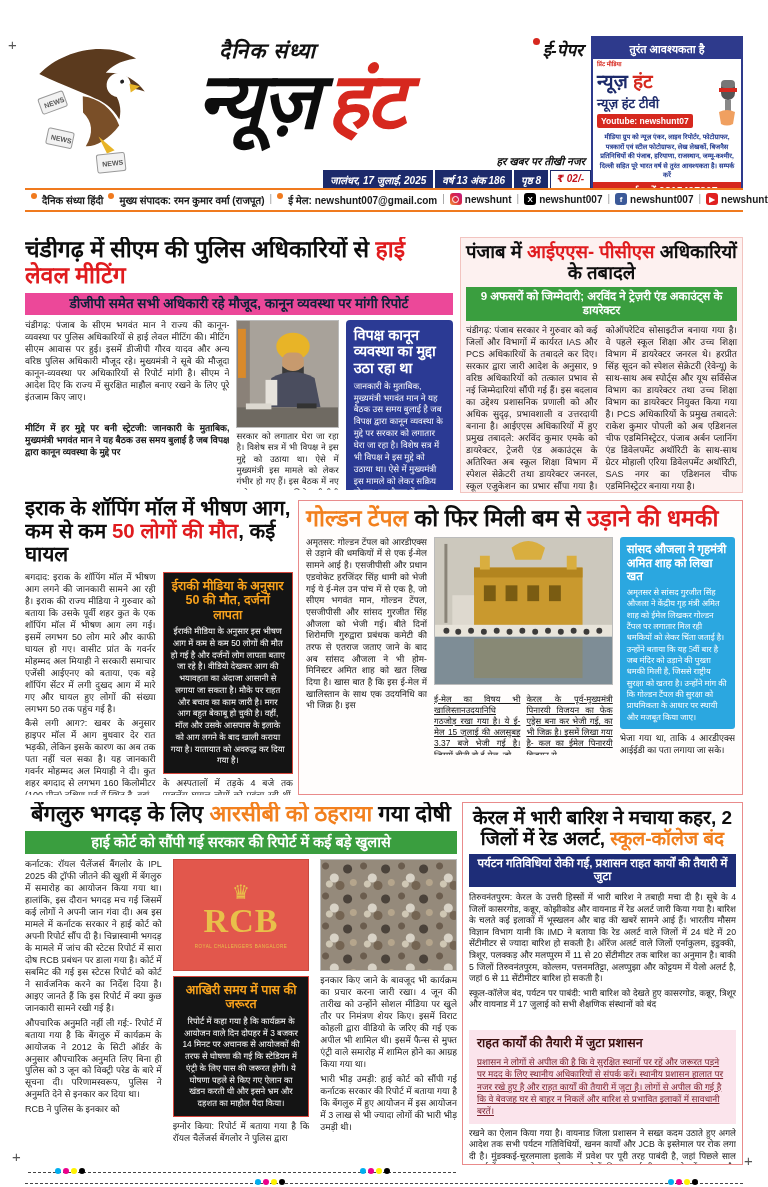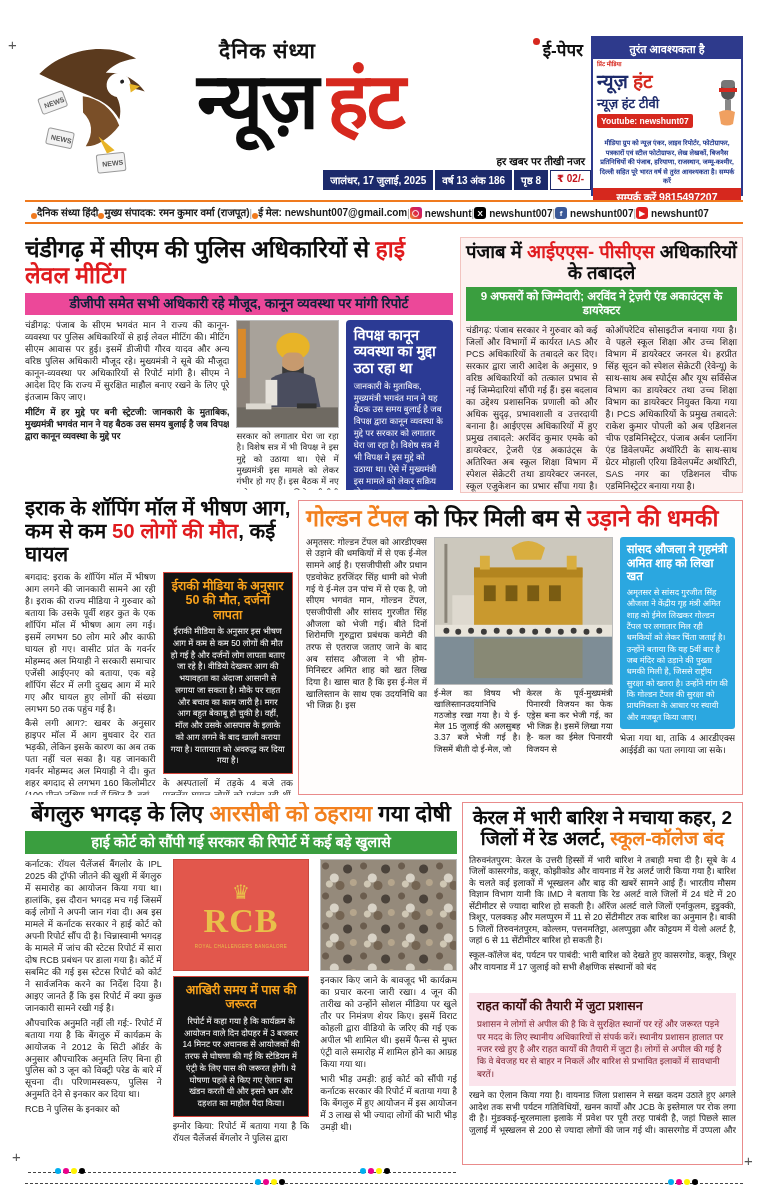--- a/index.html
+++ b/index.html
@@ -4,46 +4,46 @@
 <style>
   * { margin:0; padding:0; box-sizing:border-box; }
   body { background:#e9e9e9; font-family:"Liberation Sans","DejaVu Sans",sans-serif; }
   .page { position:relative; width:768px; height:1187px; margin:0 auto; background:#ffffff; overflow:hidden; color:#1a1a1a; }
 
   .cropmark { position:absolute; font-size:15px; color:#555; font-weight:400; }
 
   
   .header { position:absolute; left:25px; top:36px; width:718px; height:160px; display:flex; }
   .eagle-wrap { width:150px; height:155px; flex:0 0 auto; position:relative; }
-  .mast { flex:1 1 auto; position:relative; padding-left:4px; }
+  .mast { flex:1 1 auto; position:relative; padding-left:4px;font-style:italic; }
   .mast-edition { font-size:21px; font-weight:bold; color:#111; margin-left:40px; letter-spacing:1px; }
   .mast-title-row { display:flex; align-items:flex-end; margin-left:18px; }
   .mast-title-black { font-size:78px; font-weight:900; color:#0d0d0d; line-height:0.95; letter-spacing:-2px; }
   .mast-title-red { font-size:78px; font-weight:900; color:#d6281e; line-height:0.95; margin-left:10px; letter-spacing:-2px; }
   .mast-epaper { position:absolute; right:8px; top:2px; font-size:17px; font-weight:bold; color:#111; }
   .mast-epaper::before { content:""; display:inline-block; width:7px; height:7px; background:#d6281e; border-radius:50%; margin-right:3px; vertical-align:top; }
   .mast-tagline { position:absolute; right:6px; top:118px; font-size:10.5px; font-weight:bold; color:#111; }
   .date-strip { position:absolute; right:0; top:134px; display:flex; align-items:stretch; font-size:10px; font-weight:bold; }
   .date-seg { background:#1c2a6b; color:#fff; padding:3px 7px; margin-left:2px; }
   .date-price { background:#fff; color:#c2121a; border:1.5px solid #1c2a6b; padding:2px 6px; margin-left:2px; }
 
   
   .adbox { flex:0 0 auto; width:152px; border:2px solid #2e3a8c; background:#fff; display:flex; flex-direction:column; font-weight:bold; }
   .ad-head { background:#2e3a8c; color:#fff; font-size:11px; text-align:center; padding:3px 2px; }
   .ad-print { color:#d6281e; font-size:6px; padding:1px 4px 0; }
   .ad-line1 { font-size:19px; padding:0 4px; color:#1c2a6b; position:relative; }
   .ad-line1 .red { color:#d6281e; }
   .ad-line2 { font-size:13px; padding:0 4px 2px; color:#1c2a6b; }
-  .ad-yt { background:#d6281e; color:#fff; font-size:8.5px; padding:2px 4px; width:fit-content; margin:0 4px 8px; border-radius:2px; }
+  .ad-yt { background:#d6281e; color:#fff; font-size:8.5px; padding:2px 4px; width:fit-content; margin:0 4px 2px; border-radius:2px; }
   .ad-body { font-size:6.6px; line-height:1.45; color:#223a8f; padding:2px 5px; text-align:center; font-weight:bold; }
   .ad-contact { background:#d6281e; color:#fff; font-size:10.5px; text-align:center; padding:2px 2px; margin-top:auto; }
   .mic { position:absolute; right:-2px; top:10px; }
 
   
-  .contact-strip { position:absolute; left:25px; top:200px; width:718px; border-top:2.5px solid #f07a1e; border-bottom:2.5px solid #f07a1e; background:#fff; display:flex; align-items:flex-end; font-size:10px; font-weight:bold; padding:3px 6px; white-space:nowrap; }
+  .contact-strip { position:absolute; left:25px; top:188px; width:718px; border-top:2.5px solid #f07a1e; border-bottom:2.5px solid #f07a1e; background:#fff; display:flex; align-items:flex-start; gap:5px; font-size:10px; font-weight:bold; padding:3px 6px; white-space:nowrap; }
   .dot-o { width:6px; height:6px; border-radius:50%; background:#f07a1e; flex:0 0 auto; }
   .sep { color:#999; font-weight:400; }
   .soc { display:flex; align-items:center; gap:3px; }
   .icon-sq { width:12px; height:12px; border-radius:3px; display:inline-flex; align-items:center; justify-content:center; color:#fff; font-size:8px; font-weight:bold; flex:0 0 auto; }
   .ig { background:linear-gradient(45deg,#f09433,#dc2743,#bc1888); }
   .ig::after { content:""; width:5px; height:5px; border:1.3px solid #fff; border-radius:50%; }
   .xx { background:#000; }
   .fb { background:#3b5998; }
   .yt { background:#e02020; border-radius:3px; }
 
@@ -66,21 +66,21 @@
   .box-navy .bt { font-size:14.5px; font-weight:900; line-height:1.15; margin-bottom:4px; }
   .box-navy .bb { font-size:8.6px; line-height:1.38; }
   .box-black { background:#141414; color:#fff; border:1px solid #d6463c; padding:6px 7px; }
   .box-black .bt { color:#f7a11c; font-size:12.5px; font-weight:900; line-height:1.15; text-align:center; margin-bottom:4px; }
   .box-black .bb { font-size:8.4px; line-height:1.4;text-align:center; }
   .box-sky { background:#2ba7e0; color:#fff; border-radius:3px; padding:6px 7px; }
   .box-sky .bt { font-size:11.5px; font-weight:900; line-height:1.2; margin-bottom:3px; }
   .box-sky .bb { font-size:8.2px; line-height:1.38; }
   .box-pink { background:#fbe4ec; padding:6px 8px; }
   .box-pink .bt { color:#3d1010; font-size:12.5px; font-weight:900; line-height:1.25; margin-bottom:4px; }
-  .box-pink .bb { color:#7b2430; font-size:8.8px; line-height:1.4; }
+  .box-pink .bb { color:#7b2430; font-size:8.8px; line-height:1.4;text-decoration:underline; }
 
   
   .photo { position:relative; overflow:hidden; border:1px solid #bbb; }
   .shoes { background:
       radial-gradient(circle at 12% 20%, #6b5d4e 0 3px, transparent 4px),
       radial-gradient(circle at 35% 60%, #d8d2c6 0 4px, transparent 5px),
       radial-gradient(circle at 70% 30%, #4a423a 0 4px, transparent 5px),
       radial-gradient(circle at 85% 75%, #b5a58c 0 3px, transparent 4px),
       radial-gradient(circle at 50% 85%, #746452 0 4px, transparent 5px),
       radial-gradient(circle at 22% 80%, #cfc7b4 0 3px, transparent 4px),
@@ -203,21 +203,21 @@
   </div>
 
   <div class="art" style="left:25px;top:237px;width:428px;height:253px;">
     <div class="hl" style="font-size:23px;">
       <span>चंडीगढ़ में सीएम की पुलिस अधिकारियों से </span><span class="red">हाई लेवल मीटिंग</span>
     </div>
     <div class="sub sub-teal">डीजीपी समेत सभी अधिकारी रहे मौजूद, कानून व्यवस्था पर मांगी रिपोर्ट</div>
     <div class="cols" style="height:196px;justify-content:flex-end;">
       <div class="col bodytxt" style="flex:2.0;">
         <p>चंडीगढ़: पंजाब के सीएम भगवंत मान ने राज्य की कानून-व्यवस्था पर पुलिस अधिकारियों से हाई लेवल मीटिंग की। मीटिंग सीएम आवास पर हुई। इसमें डीजीपी गौरव यादव और अन्य वरिष्ठ पुलिस अधिकारी मौजूद रहे। मुख्यमंत्री ने सूबे की मौजूदा कानून-व्यवस्था पर अधिकारियों से रिपोर्ट मांगी है। सीएम ने आदेश दिए कि राज्य में सुरक्षित माहौल बनाए रखने के लिए पूरे इंतजाम किए जाए।</p>
-        <p class="lead" style="margin-top:4px;">मीटिंग में हर मुद्दे पर बनी स्ट्रेटजी: जानकारी के मुताबिक, मुख्यमंत्री भगवंत मान ने यह बैठक उस समय बुलाई है जब विपक्ष द्वारा कानून व्यवस्था के मुद्दे पर</p>
+        <p class="lead" style="margin-top:20px;">मीटिंग में हर मुद्दे पर बनी स्ट्रेटजी: जानकारी के मुताबिक, मुख्यमंत्री भगवंत मान ने यह बैठक उस समय बुलाई है जब विपक्ष द्वारा कानून व्यवस्था के मुद्दे पर</p>
       </div>
       <div class="col" style="flex:1.0;">
         <div class="photo" style="height:108px;">
           <svg width="100%" height="100%" viewBox="0 0 104 108" preserveAspectRatio="xMidYMid slice">
             <rect width="104" height="108" fill="#a8a29a"></rect>
             <rect x="0" y="0" width="14" height="108" fill="#8a8178"></rect>
             <rect x="2" y="8" width="8" height="50" fill="#d98a2b"></rect>
             <ellipse cx="58" cy="26" rx="17" ry="14" fill="#e8b427"></ellipse>
             <rect x="47" y="32" width="22" height="20" rx="8" fill="#c79a6e"></rect>
             <path d="M47 46 q11 10 22 0 l0 8 q-11 6 -22 0 z" fill="#3a3a3a"></path>
@@ -305,26 +305,26 @@
                 <circle cx="115" cy="94" r="3"></circle>
                 <circle cx="128" cy="95" r="3"></circle>
                 <circle cx="141" cy="94" r="3"></circle>
                 <circle cx="154" cy="95" r="3"></circle>
                 <circle cx="167" cy="94" r="3"></circle>
             </g>
             <rect x="0" y="100" width="180" height="48" fill="#7e8d96"></rect>
             <rect x="40" y="102" width="110" height="40" fill="#94854e" opacity="0.45"></rect>
           </svg>
         </div>
-        <div style="display:flex;gap:6px;margin-top:3px;">
+        <div style="display:flex;gap:6px;margin-top:9px;text-decoration:underline;">
           <div class="bodytxt" style="flex:1;font-size:8.4px;">ई-मेल का विषय भी खालिस्तानउदयानिधि गठजोड़ रखा गया है। ये ई-मेल 15 जुलाई की अलसुबह 3.37 बजे भेजी गई है। जिसमें बीती दो ई-मेल, जो</div>
           <div class="bodytxt" style="flex:1;font-size:8.4px;">केरल के पूर्व-मुख्यमंत्री पिनारयी विजयन का फेक एड्रेस बना कर भेजी गई, का भी जिक्र है। इसमें लिखा गया है- कल का ईमेल पिनारयी विजयन से</div>
         </div>
       </div>
-      <div class="col" style="flex:1.0;">
+      <div class="col" style="flex:1.0;font-family:Liberation Serif, serif;">
         <div class="box-sky">
           <div class="bt">सांसद औजला ने गृहमंत्री अमित शाह को लिखा खत</div>
           <div class="bb">अमृतसर से सांसद गुरजीत सिंह औजला ने केंद्रीय गृह मंत्री अमित शाह को ईमेल लिखकर गोल्डन टैंपल पर लगातार मिल रही धमकियों को लेकर चिंता जताई है। उन्होंने बताया कि यह 5वीं बार है जब मंदिर को उड़ाने की पुख्ता धमकी मिली है, जिससे राष्ट्रीय सुरक्षा को खतरा है। उन्होंने मांग की कि गोल्डन टैंपल की सुरक्षा को प्राथमिकता के आधार पर स्थायी और मजबूत किया जाए।</div>
         </div>
         <div class="bodytxt" style="margin-top:4px;">भेजा गया था, ताकि 4 आरडीएक्स आईईडी का पता लगाया जा सके।</div>
       </div>
     </div>
   </div>
 
   <div class="art" style="left:25px;top:802px;width:432px;height:363px;">
@@ -355,20 +355,21 @@
         <div class="bodytxt" style="margin-top:4px;">इनकार किए जाने के बावजूद भी कार्यक्रम का प्रचार करना जारी रखा। 4 जून की तारीख को उन्होंने सोशल मीडिया पर खुले तौर पर निमंत्रण शेयर किए। इसमें विराट कोहली द्वारा वीडियो के जरिए की गई एक अपील भी शामिल थी। इसमें फैन्स से मुफ्त एंट्री वाले समारोह में शामिल होने का आग्रह किया गया था।</div>
         <div class="bodytxt" style="margin-top:3px;">भारी भीड़ उमड़ी: हाई कोर्ट को सौंपी गई कर्नाटक सरकार की रिपोर्ट में बताया गया है कि बेंगलुरु में हुए आयोजन में इस आयोजन में 3 लाख से भी ज्यादा लोगों की भारी भीड़ उमड़ी थी।</div>
       </div>
     </div>
   </div>
 
   <div class="art" style="left:462px;top:802px;width:281px;height:363px;border:1.5px solid #e98b8b;background:#fff;padding:4px 6px;">
     <div class="hl" style="font-size:19px;text-align:center;">
       <span>केरल में भारी बारिश ने मचाया कहर, 2 जिलों में रेड अलर्ट, </span><span class="orange">स्कूल-कॉलेज बंद</span>
     </div>
+    <div class="sub sub-navy">पर्यटन गतिविधियां रोकी गई, प्रशासन राहत कार्यों की तैयारी में जुटा</div>
     <div class="cols" style="height:280px;flex-direction:column;">
       <div class="col bodytxt" style="flex:1;font-size:8.7px;">
         <p>तिरुवनंतपुरम: केरल के उत्तरी हिस्सों में भारी बारिश ने तबाही मचा दी है। सूबे के 4 जिलों कासरगोड, कन्नूर, कोझीकोड और वायनाड में रेड अलर्ट जारी किया गया है। बारिश के चलते कई इलाकों में भूस्खलन और बाढ़ की खबरें सामने आई हैं। भारतीय मौसम विज्ञान विभाग यानी कि IMD ने बताया कि रेड अलर्ट वाले जिलों में 24 घंटे में 20 सेंटीमीटर से ज्यादा बारिश हो सकती है। ऑरेंज अलर्ट वाले जिलों एर्नाकुलम, इडुक्की, त्रिशूर, पलक्कड़ और मलप्पुरम में 11 से 20 सेंटीमीटर तक बारिश का अनुमान है। बाकी 5 जिलों तिरुवनंतपुरम, कोल्लम, पत्तनमतिट्टा, अलप्पुझा और कोट्टयम में येलो अलर्ट है, जहां 6 से 11 सेंटीमीटर बारिश हो सकती है।</p>
         <p style="margin-top:3px;">स्कूल-कॉलेज बंद, पर्यटन पर पाबंदी: भारी बारिश को देखते हुए कासरगोड, कन्नूर, त्रिशूर और वायनाड में 17 जुलाई को सभी शैक्षणिक संस्थानों को बंद</p>
       </div>
       <div class="col" style="flex:1.08;">
         <div class="box-pink">
           <div class="bt">राहत कार्यों की तैयारी में जुटा प्रशासन</div>
           <div class="bb">प्रशासन ने लोगों से अपील की है कि वे सुरक्षित स्थानों पर रहें और जरूरत पड़ने पर मदद के लिए स्थानीय अधिकारियों से संपर्क करें। स्थानीय प्रशासन हालात पर नजर रखे हुए है और राहत कार्यों की तैयारी में जुटा है। लोगों से अपील की गई है कि वे बेवजह घर से बाहर न निकलें और बारिश से प्रभावित इलाकों में सावधानी बरतें।</div>
         </div>

